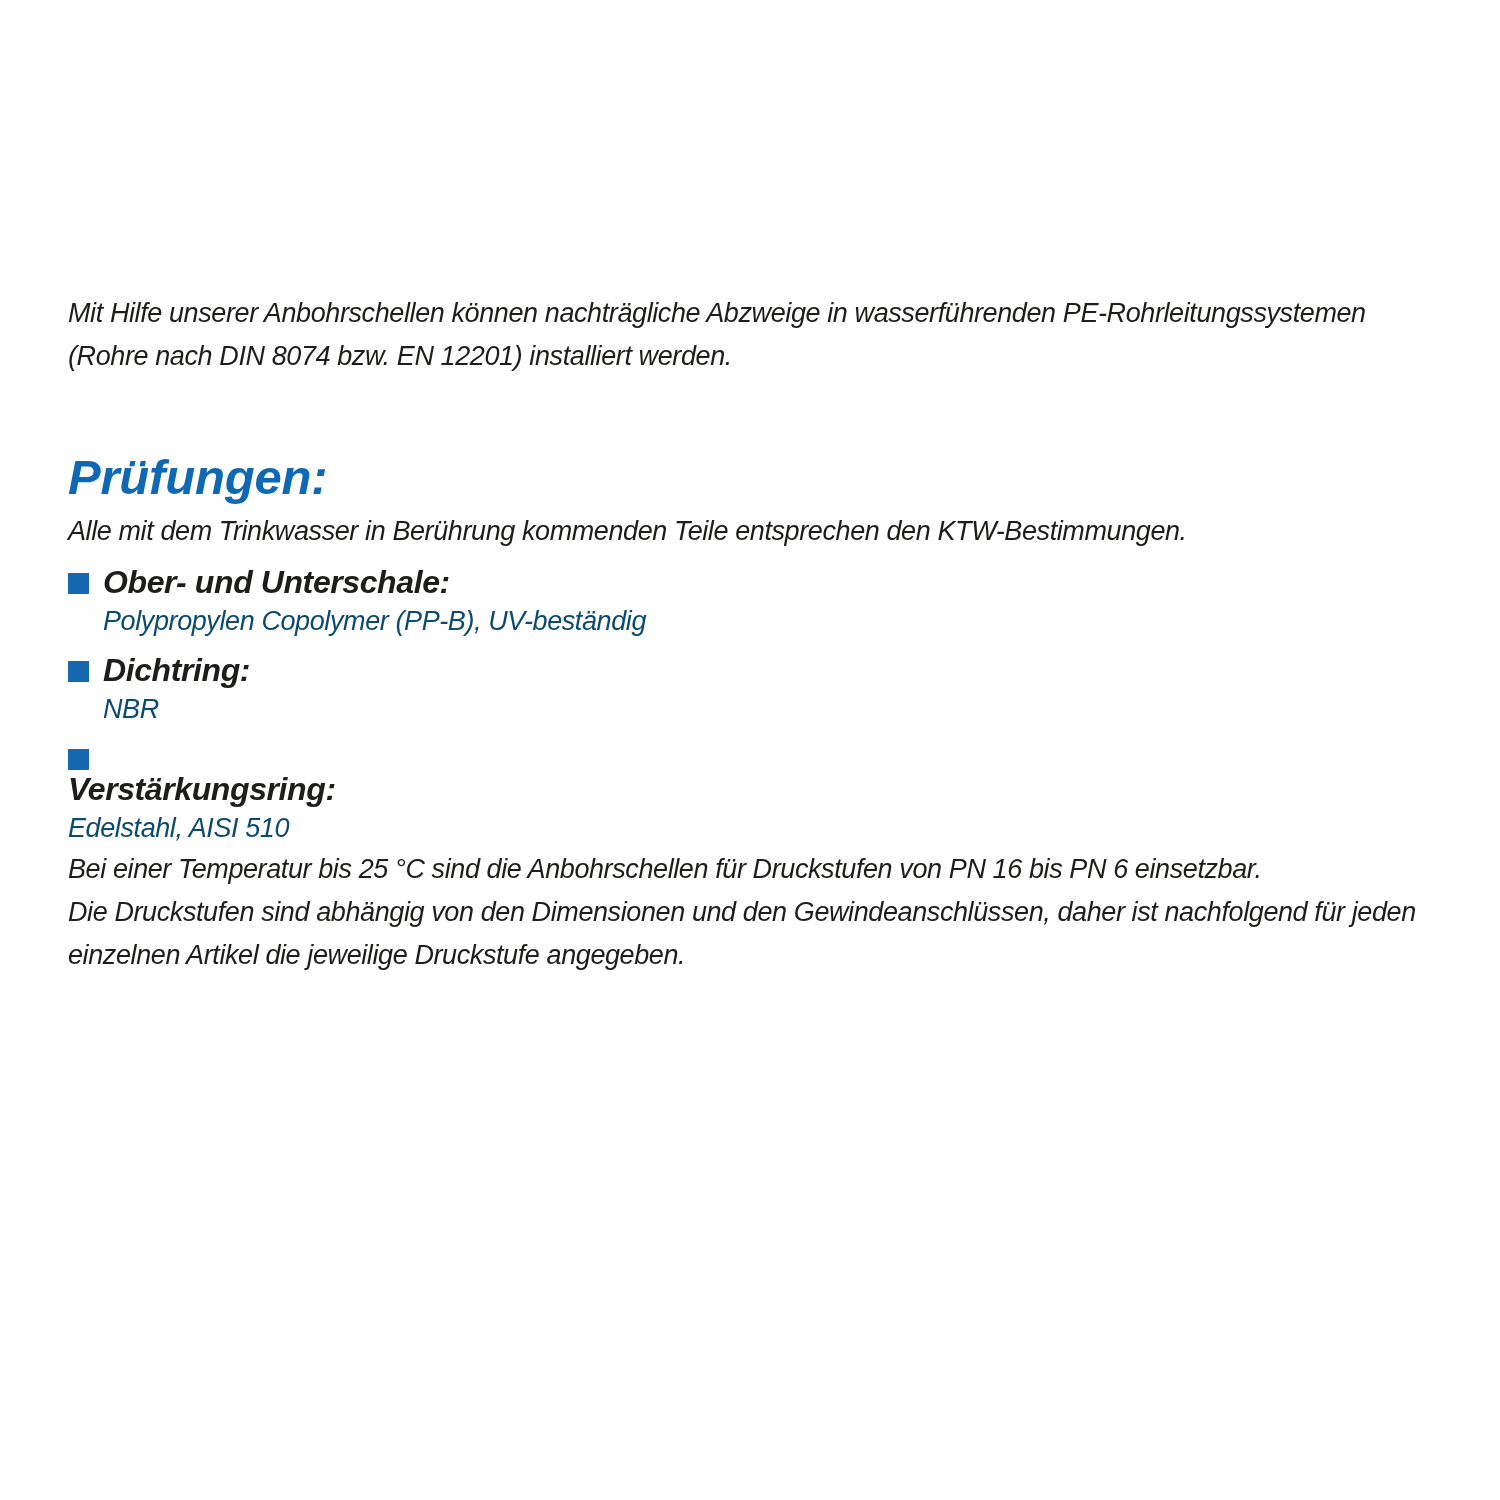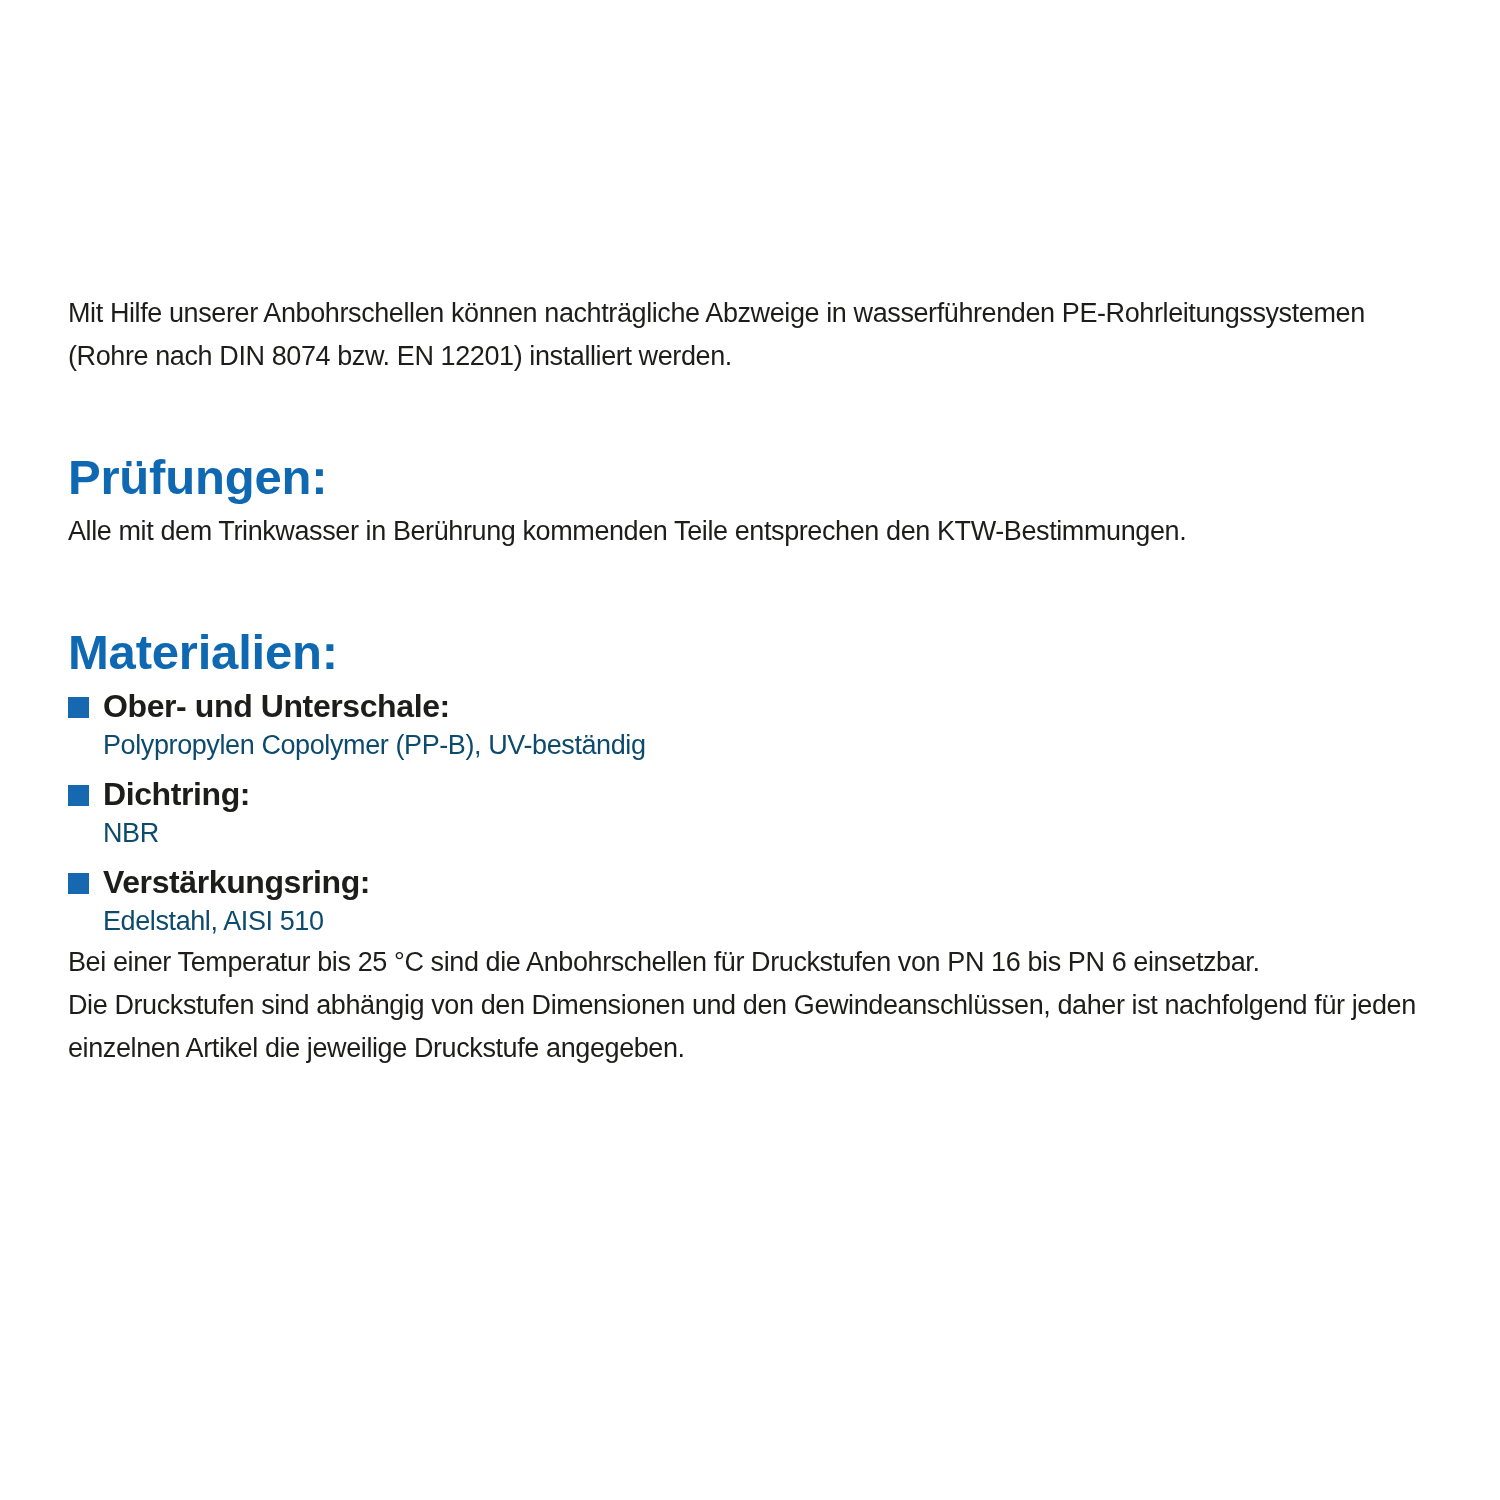--- a/index.html
+++ b/index.html
@@ -10,20 +10,21 @@
   .page {
     position: relative;
     width: 1500px;
     height: 1324px;
     box-sizing: border-box;
     padding: 292px 58px 0 68px;
     background: #ffffff;
     overflow: hidden;
     font-family: "Liberation Sans", "DejaVu Sans", sans-serif;
     color: #1d1d1b;
+    font-style: italic;
   }
   .body-text {
     margin: 0;
     font-size: 27px;
     line-height: 43px;
     letter-spacing: -0.4px;
     white-space: pre-line;
     color: #1d1d1b;
   }
   .section-heading {
@@ -39,20 +40,21 @@
     margin: 10px 0 0 0;
     padding: 0;
   }
   .material-item {
     display: flex;
     align-items: flex-start;
     margin: 0 0 10px 0;
   }
   .material-item:last-child {
     margin-bottom: 0;
+    flex-direction: column;
   }
   .bullet-square {
     flex: 0 0 auto;
     width: 21px;
     height: 21px;
     margin: 10px 14px 0 0;
     background: #1668b1;
   }
   .item-text {
     display: flex;
@@ -77,21 +79,20 @@
 
 <div class="page">
 
   <p class="body-text">Mit Hilfe unserer Anbohrschellen können nachträgliche Abzweige in wasserführenden PE-Rohrleitungssystemen
 (Rohre nach DIN 8074 bzw. EN 12201) installiert werden.</p>
 
   <h2 class="section-heading">Prüfungen:</h2>
 
   <p class="body-text">Alle mit dem Trinkwasser in Berührung kommenden Teile entsprechen den KTW-Bestimmungen.</p>
 
-  <h2 class="section-heading">Materialien:</h2>
 
   <ul class="materials-list">
     <li class="material-item">
       <span class="bullet-square"></span>
       <span class="item-text">
         <span class="item-label">Ober- und Unterschale:</span>
         <span class="item-value">Polypropylen Copolymer (PP-B), UV-beständig</span>
       </span>
     </li>
     <li class="material-item">

